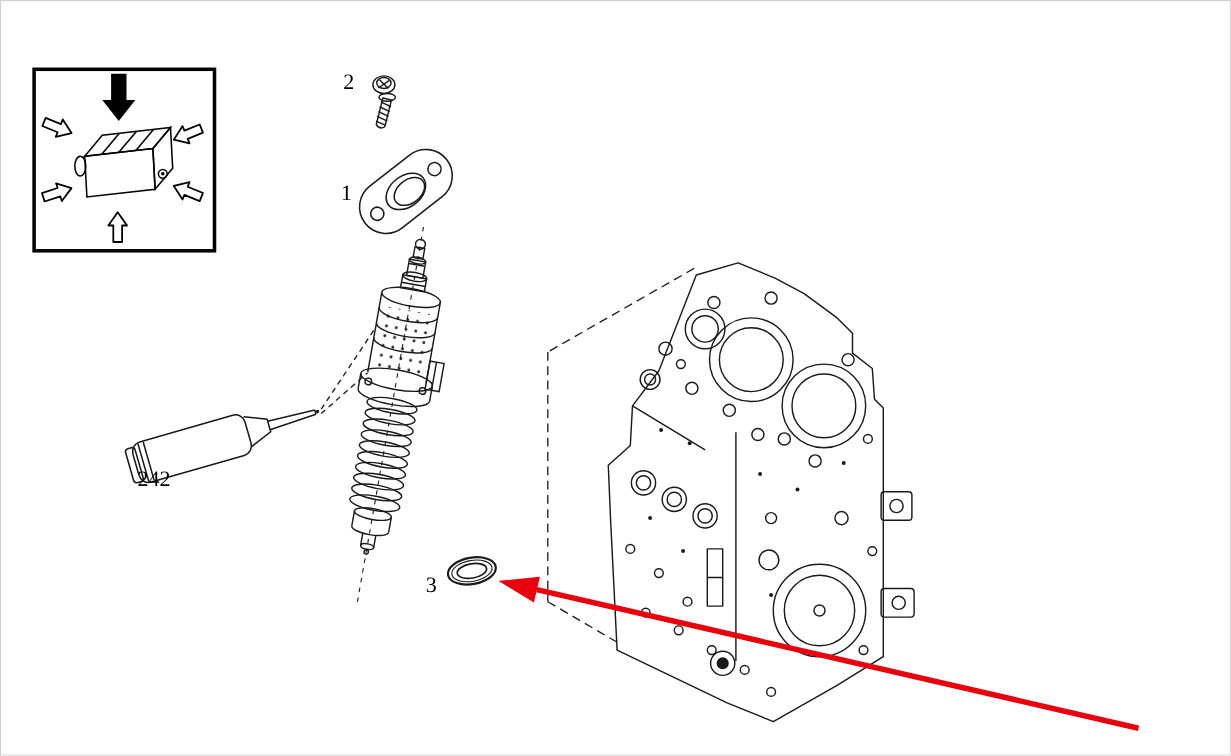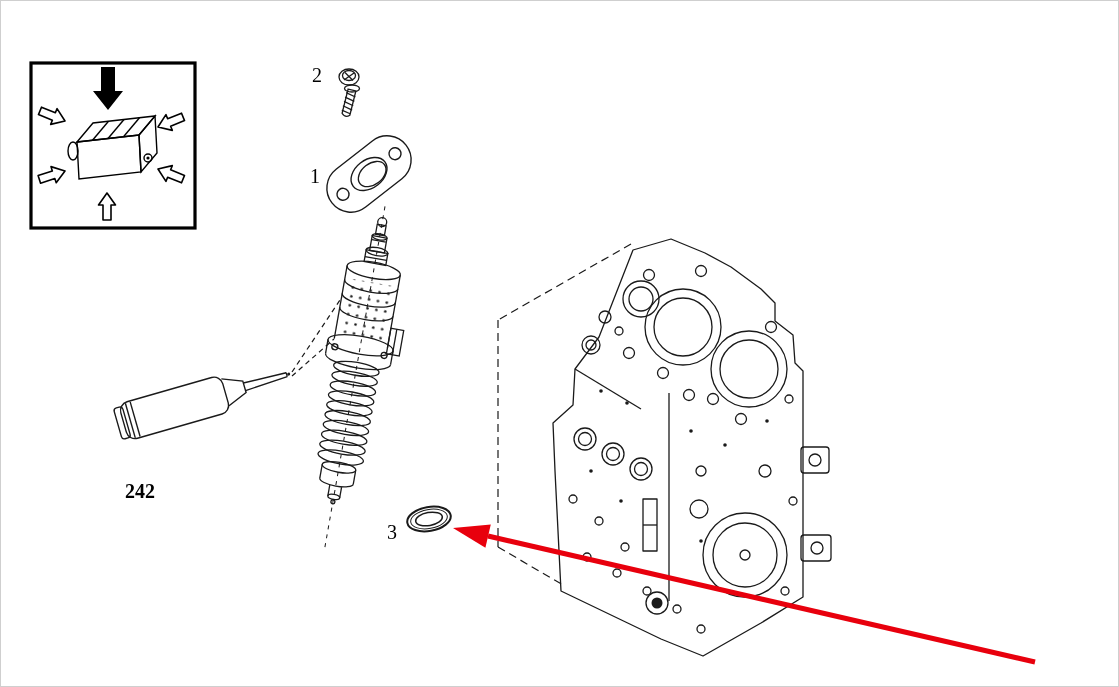--- a/index.html
+++ b/index.html
@@ -234,16 +234,16 @@
 
     <g>
       <line x1="487" y1="535" x2="1034" y2="661" stroke="#e8000d" stroke-width="5"></line>
       <polygon points="452,527 489.8,523.4 484.4,546.8" fill="#e8000d"></polygon>
     </g>
 
   </svg>
 
   <span class="callout" style="left:311px; top:64px;">2</span>
   <span class="callout" style="left:309px; top:165px;">1</span>
-  <span class="callout" style="left:124px; top:480px;font-weight:bold;">242</span>
+  <span class="callout" style="left:124px; top:425px;">242</span>
   <span class="callout" style="left:386px; top:521px;">3</span>
 
 </div>
 
 </body></html>

